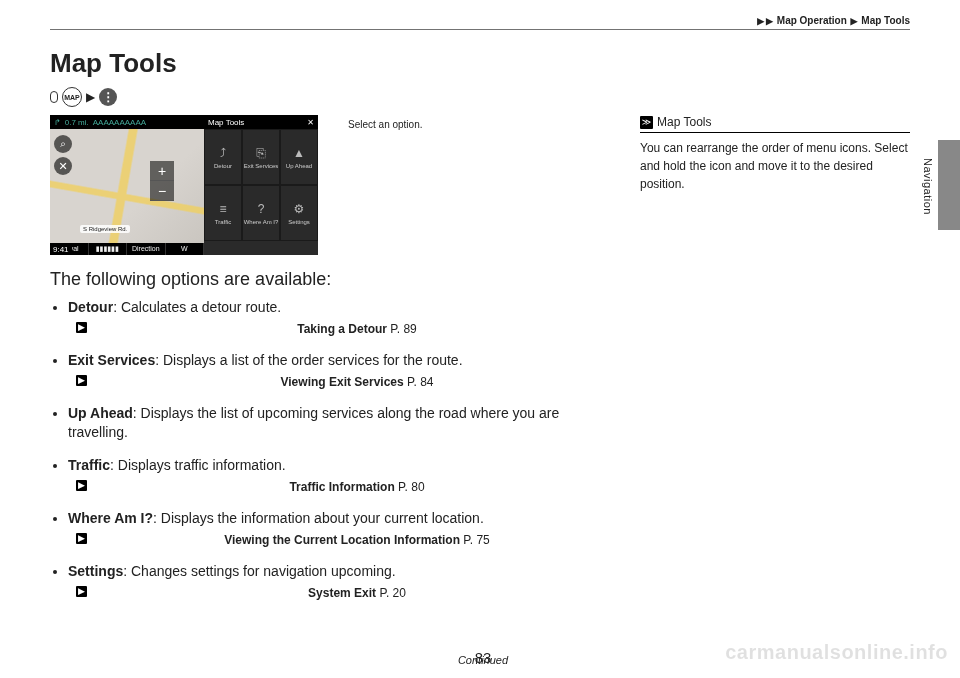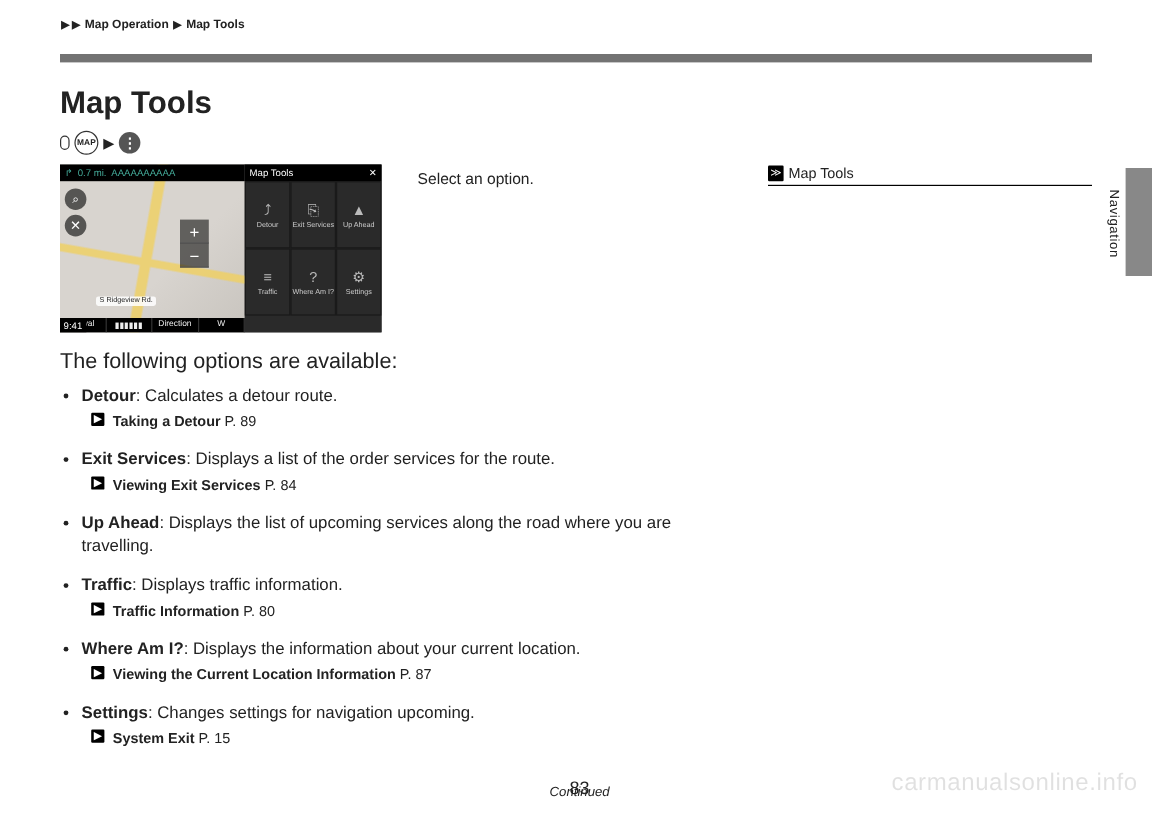--- a/index.html
+++ b/index.html
@@ -10,22 +10,23 @@
       font-family: Arial, Helvetica, sans-serif;
       color: #222;
       position: relative;
     }
     .page {
       padding: 15px 50px 30px 50px;
       height: 100%;
       position: relative;
     }
     .header-bar {
-      border-bottom: 7px solid #737373;
-      padding-bottom: 19px;
+      border-bottom: 1px solid #737373;
+      padding-bottom: 3px;
+      text-align: right;
       font-size: 10px;
       font-weight: bold;
       margin-bottom: 18px;
     }
     .header-bar .tri { font-size: 9px; margin: 0 1px; }
     h1 {
       font-size: 26px;
       font-weight: bold;
       margin-bottom: 8px;
     }
@@ -140,28 +141,29 @@
       display: flex; align-items: center; justify-content: center;
     }
     .shot-cell .lb {
       color: #ccc; font-size: 6px; text-align: center; line-height: 1;
     }
     .shot-roadlabel {
       position: absolute; bottom: 22px; left: 30px;
       background: rgba(255,255,255,.85); font-size: 6px; padding: 1px 3px;
       border-radius: 2px;
     }
-    .instr { font-size: 13px; padding-top: 4px; }
+    .instr { font-size: 10px; padding-top: 4px; }
     .intro { font-size: 18px; margin-bottom: 8px; }
     ul.options { list-style: disc; padding-left: 18px; }
     ul.options li { margin-bottom: 14px; font-size: 14px; line-height: 1.35; }
     ul.options li .term { font-weight: bold; }
     .ref {
       margin-top: 4px; padding-left: 26px; font-size: 12px;
       position: relative;
+      text-align: center;
     }
     .ref::before {
       content: "▶"; position: absolute; left: 8px; top: 1px; font-size: 9px;
       background: #000; color: #fff; width: 11px; height: 11px;
       display: inline-flex; align-items: center; justify-content: center;
       border-radius: 1px;
     }
     .ref .rt { font-weight: bold; }
     .ref .rp { font-weight: normal; }
     
@@ -178,21 +180,21 @@
     
     .footer {
       position: absolute; bottom: 12px; left: 50px; right: 44px;
       display: flex; justify-content: center; align-items: flex-end;
       font-size: 11px;
     }
     .footer .cont { position: absolute; left: 50%; transform: translateX(-50%); font-style: italic; }
     .footer .pgn { font-weight: normal; font-size: 15px; }
     .watermark {
       position: absolute; right: 12px; bottom: 14px;
-      font-size: 20px; color: rgba(0,0,0,.12); font-weight: normal;
+      font-size: 20px; color: rgba(0,0,0,.12); font-weight: bold;
       letter-spacing: .5px; pointer-events: none;
     }
     
     .side-tab {
       position: absolute; right: 0; top: 140px; width: 22px; height: 90px;
       background: #888;
     }
     .side-tab-label {
       position: absolute; right: 26px; top: 158px;
       writing-mode: vertical-rl; font-size: 11px; letter-spacing: .5px;
@@ -296,35 +298,36 @@
         </li>
         <li>
           <span class="term">Up Ahead</span><span>: Displays the list of upcoming services along the road where you are travelling.</span>
         </li>
         <li>
           <span class="term">Traffic</span><span>: Displays traffic information.</span>
           <div class="ref"><span class="rt">Traffic Information</span><span class="rp"> P. 80</span></div>
         </li>
         <li>
           <span class="term">Where Am I?</span><span>: Displays the information about your current location.</span>
-          <div class="ref"><span class="rt">Viewing the Current Location Information</span><span class="rp"> P. 87</span></div>
+          <div class="ref"><span class="rt">Viewing the Current Location Information</span><span class="rp"> P. 75</span></div>
         </li>
         <li>
           <span class="term">Settings</span><span>: Changes settings for navigation upcoming.</span>
-          <div class="ref"><span class="rt">System Exit</span><span class="rp"> P. 15</span></div>
+          <div class="ref"><span class="rt">System Exit</span><span class="rp"> P. 20</span></div>
         </li>
       </ul>
 
     </div>
 
     <div class="side-col">
       <div class="side-title">
         <span class="sq">≫</span>
         <span>Map Tools</span>
       </div>
+      <p class="side-text">You can rearrange the order of menu icons. Select and hold the icon and move it to the desired position.</p>
     </div>
   </div>
 
   <div class="footer">
     <span></span>
     <span class="cont">Continued</span>
     <span class="pgn">83</span>
   </div>
 
   <div class="watermark">carmanualsonline.info</div>

